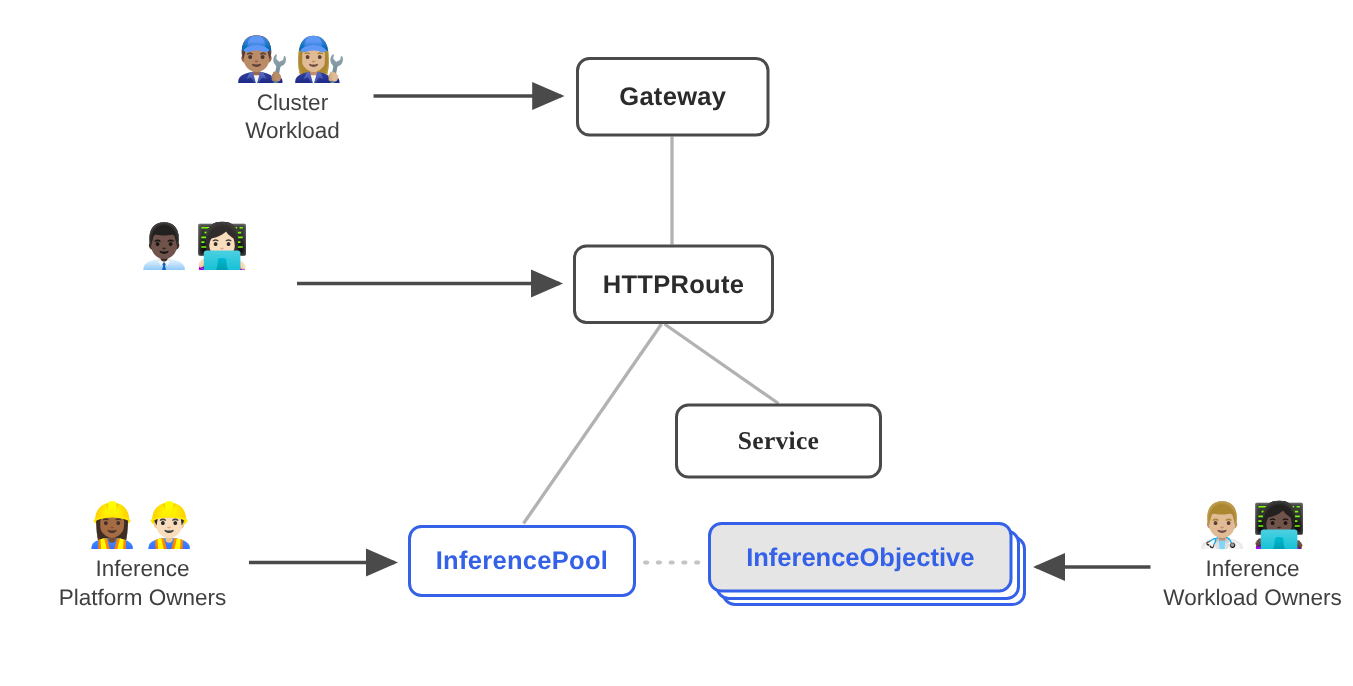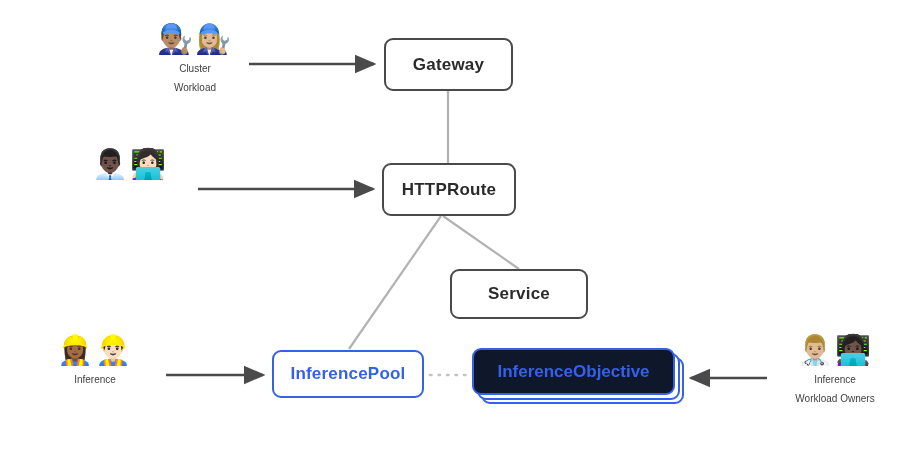--- a/index.html
+++ b/index.html
@@ -34,21 +34,21 @@
   }
   .actor-emoji {
     font-family: "DejaVu Sans", sans-serif;
     font-size: 29px;
     line-height: 34px;
     letter-spacing: 2px;
     white-space: nowrap;
   }
   .actor-label {
     margin-top: 3px;
-    font-size: 10px;
+    font-size: 15px;
     line-height: 19px;
     color: #3f3f3f;
     font-weight: 400;
   }
 
   
   .node {
     position: absolute;
     box-sizing: border-box;
     display: flex;
@@ -81,21 +81,21 @@
   .stack-front {
     position: absolute;
     left: 0;
     top: 0;
     box-sizing: border-box;
     display: flex;
     align-items: center;
     justify-content: center;
     border: 2px solid #3461e8;
     border-radius: 9px;
-    background: #0f172a;
+    background: #e5e5e5;
     color: #3461e8;
     font-size: 17px;
     font-weight: bold;
   }
 </style>
 </head>
 <body>
 
 <div id="diagram-canvas">
 
@@ -130,36 +130,37 @@
   </div>
 
   <div class="actor" style="left: 35px; top: 147px;">
     <div class="actor-emoji">👨🏿‍💼👩🏻‍💻</div>
   </div>
 
   <div class="actor" style="left: 0px; top: 333px;">
     <div class="actor-emoji">👷🏾‍♀️👷🏻‍♂️</div>
     <div class="actor-label">
       <div>Inference</div>
+      <div>Platform Owners</div>
     </div>
   </div>
 
   <div class="actor" style="left: 740px; top: 333px;">
     <div class="actor-emoji">👨🏼‍⚕️👩🏿‍💻</div>
     <div class="actor-label">
       <div>Inference</div>
       <div>Workload Owners</div>
     </div>
   </div>
 
   <div class="node" style="left: 384px; top: 38px; width: 129px; height: 53px;">Gateway</div>
 
   <div class="node" style="left: 382px; top: 163px; width: 134px; height: 53px;">HTTPRoute</div>
 
-  <div class="node" style="left: 450px; top: 269px; width: 138px; height: 50px;">Service</div>
+  <div class="node" style="left: 450px; top: 269px; width: 138px; height: 50px; font-family: Liberation Serif, serif;">Service</div>
 
   <div class="node blue" style="left: 272px; top: 350px; width: 152px; height: 48px;">InferencePool</div>
 
   <div class="stack-wrap" style="left: 472px; top: 348px; width: 212px; height: 56px;">
     <div class="stack-layer" style="left: 9px; top: 9px; width: 203px; height: 47px;"></div>
     <div class="stack-layer" style="left: 5px; top: 5px; width: 203px; height: 47px;"></div>
     <div class="stack-front" style="width: 203px; height: 47px;">InferenceObjective</div>
   </div>
 
 </div>

